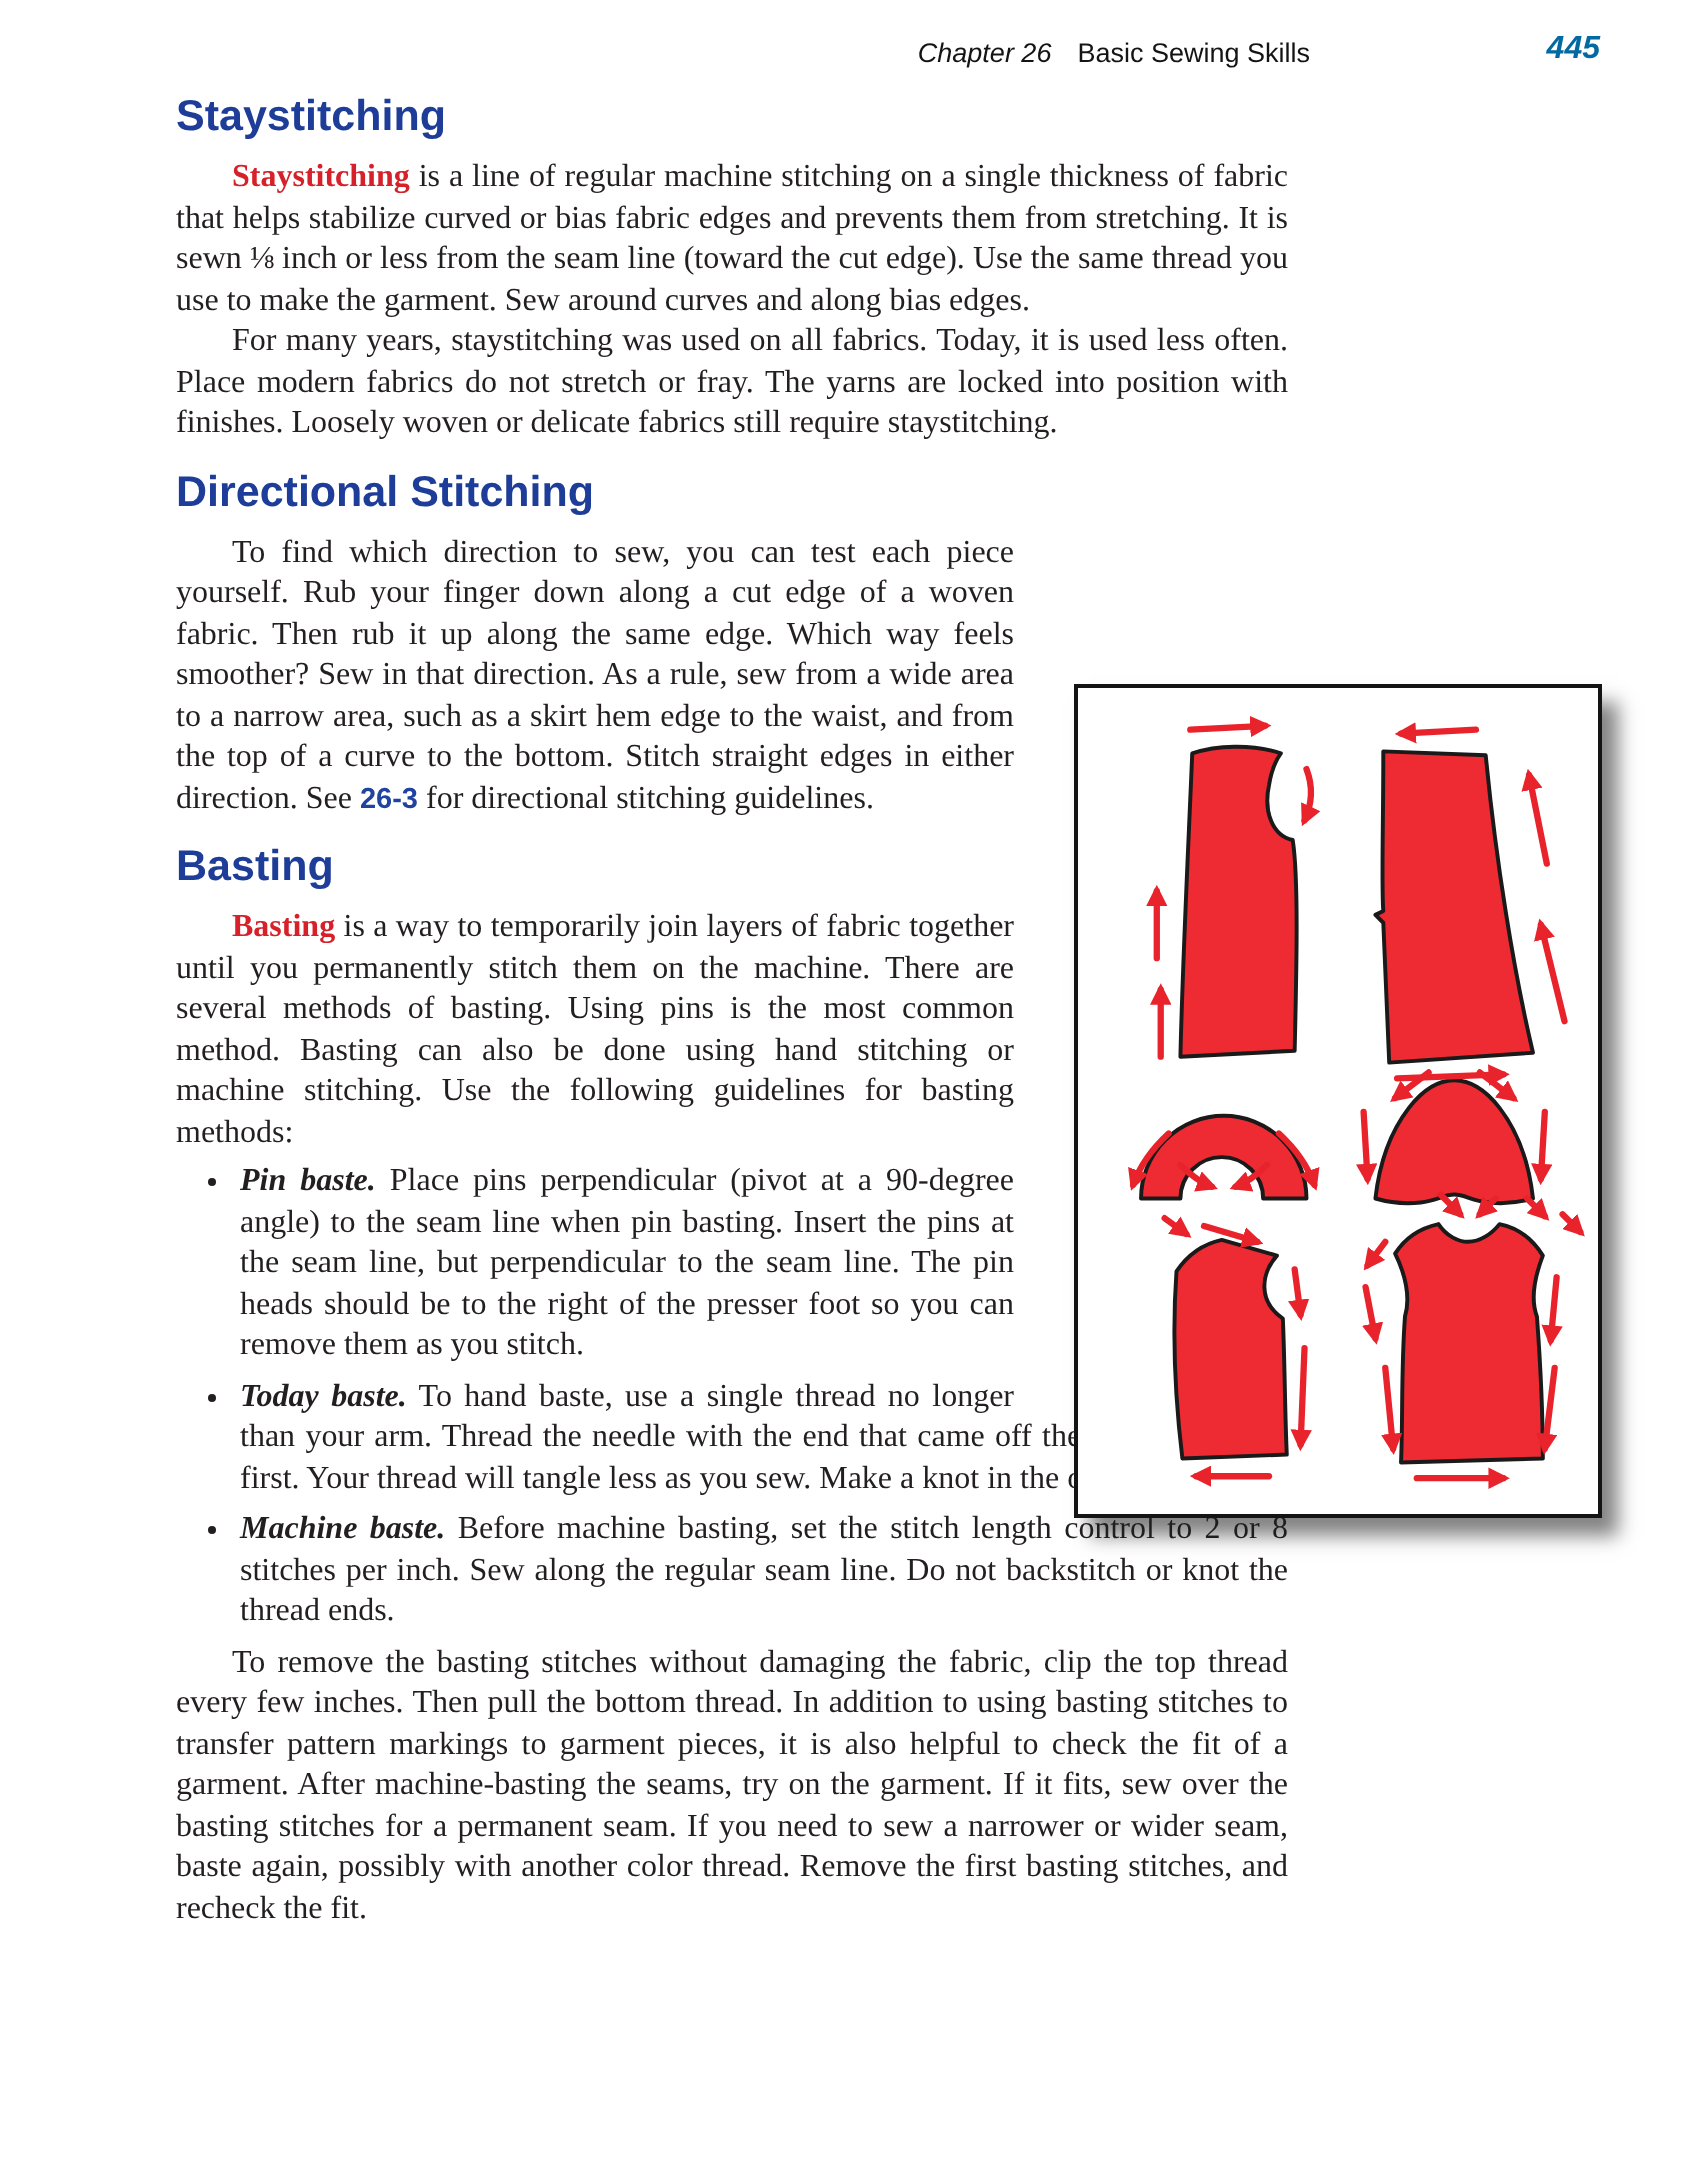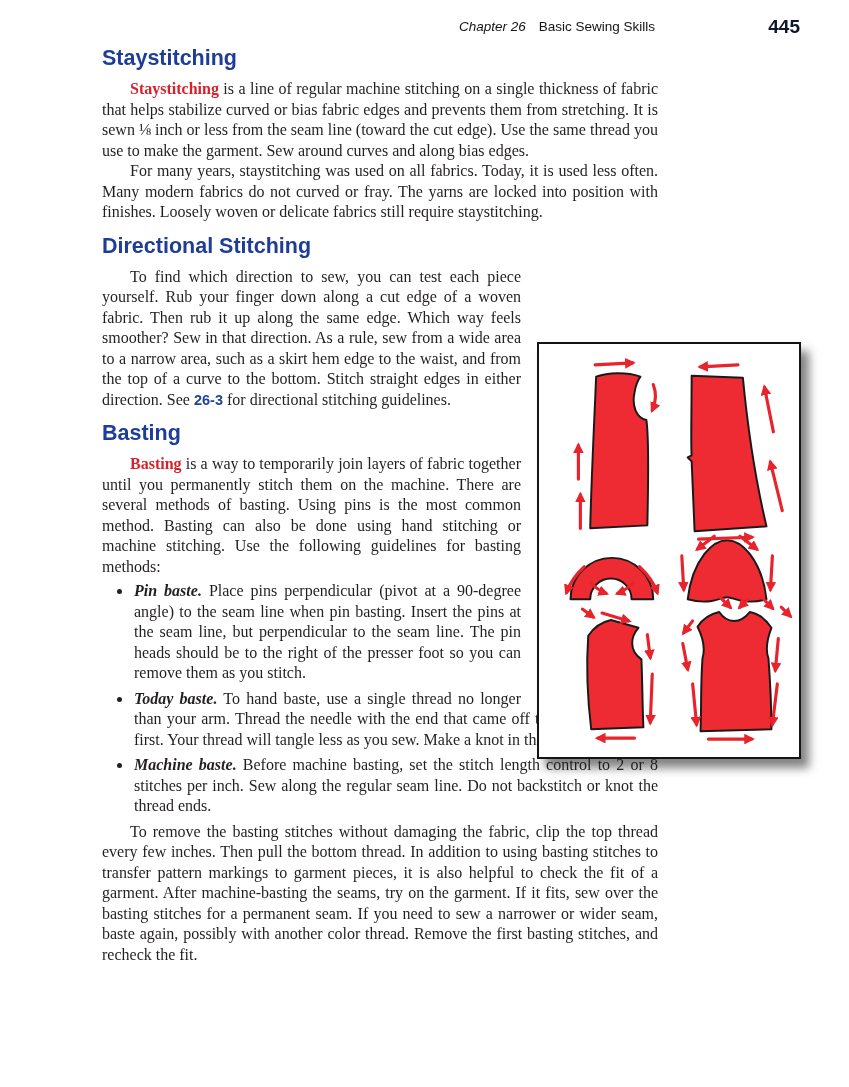--- a/index.html
+++ b/index.html
@@ -4,24 +4,24 @@
 <style>
   html,body{margin:0;padding:0;background:#ffffff;}
   .page{position:relative;width:849px;height:1087px;background:#ffffff;overflow:hidden;
         font-family:"Liberation Serif",serif;color:#231f20;}
 
   
   .running-head{position:absolute;top:19px;right:194px;font-family:"Liberation Sans",sans-serif;
                 font-size:13.5px;color:#141414;white-space:nowrap;}
   .rh-chapter{font-style:italic;margin-right:13px;}
   .folio{position:absolute;top:16px;right:49px;font-family:"Liberation Sans",sans-serif;
-         font-weight:bold;font-size:19px;color:#0f172a;}
+         font-weight:bold;font-size:16px;color:#0369a1;font-style:italic;}
 
   
-  .col{position:absolute;left:102px;top:44px;width:556px;}
+  .col{position:absolute;left:88px;top:44px;width:556px;}
   h2.sect{font-family:"Liberation Sans",sans-serif;font-weight:bold;color:#1e3d98;
           font-size:21.5px;line-height:25px;margin:11px 0 8px 0;}
   h2.first{margin-top:2px;}
   p.body{font-size:16px;line-height:20.5px;text-align:justify;margin:0;text-indent:28px;}
   p.after-list{margin-top:4px;}
   .term{font-weight:bold;color:#d6212a;}
   .ref{font-weight:bold;color:#2143a0;font-family:"Liberation Sans",sans-serif;font-size:14.5px;}
   .em{}
   .fig-float{float:right;width:137px;height:436px;}
 
@@ -48,21 +48,21 @@
 
   <div class="running-head">
     <span class="rh-chapter">Chapter 26</span><span>Basic Sewing Skills</span>
   </div>
   <div class="folio">445</div>
 
   <div class="col">
 
     <h2 class="sect first">Staystitching</h2>
     <p class="body"><span class="term">Staystitching</span><span> is a line of regular machine stitching on a single thickness of fabric that helps stabilize curved or bias fabric edges and prevents them from stretching. It is sewn ⅛ inch or less from the seam line (toward the cut edge). Use the same thread you use to make the garment. Sew around curves and along bias edges.</span></p>
-    <p class="body"><span>For many years, staystitching was used on all fabrics. Today, it is used less often. Many modern fabrics do not curved or fray. The yarns are </span><span class="em">locked</span><span> into position with finishes. Loosely woven or delicate fabrics still require staystitching.</span></p>
+    <p class="body"><span>For many years, staystitching was used on all fabrics. Today, it is used less often. Place modern fabrics do not stretch or fray. The yarns are </span><span class="em">locked</span><span> into position with finishes. Loosely woven or delicate fabrics still require staystitching.</span></p>
 
     <h2 class="sect">Directional Stitching</h2>
     <p class="body"><span class="fig-float"></span><span>To find which direction to sew, you can test each piece yourself. Rub your finger down along a cut edge of a woven fabric. Then rub it up along the same edge. Which way feels smoother? Sew in that direction. As a rule, sew from a wide area to a narrow area, such as a skirt hem edge to the waist, and from the top of a curve to the bottom. Stitch straight edges in either direction. See </span><span class="ref">26-3</span><span> for directional stitching guidelines.</span></p>
 
     <h2 class="sect">Basting</h2>
     <p class="body"><span class="term">Basting</span><span> is a way to temporarily join layers of fabric together until you permanently stitch them on the machine. There are several methods of basting. Using pins is the most common method. Basting can also be done using hand stitching or machine stitching. Use the following guidelines for basting methods:</span></p>
 
     <ul class="bullets">
       <li class="bullet"><span class="bterm">Pin baste.</span><span> Place pins perpendicular (pivot at a 90-degree angle) to the seam line when pin basting. Insert the pins at the seam line, but perpendicular to the seam line. The pin heads should be to the right of the presser foot so you can remove them as you stitch.</span></li>
       <li class="bullet"><span class="bterm">Today baste.</span><span> To hand baste, use a single thread no longer than your arm. Thread the needle with the end that came off the spool of thread first. Your thread will tangle less as you sew. Make a knot in the other end.</span></li>

